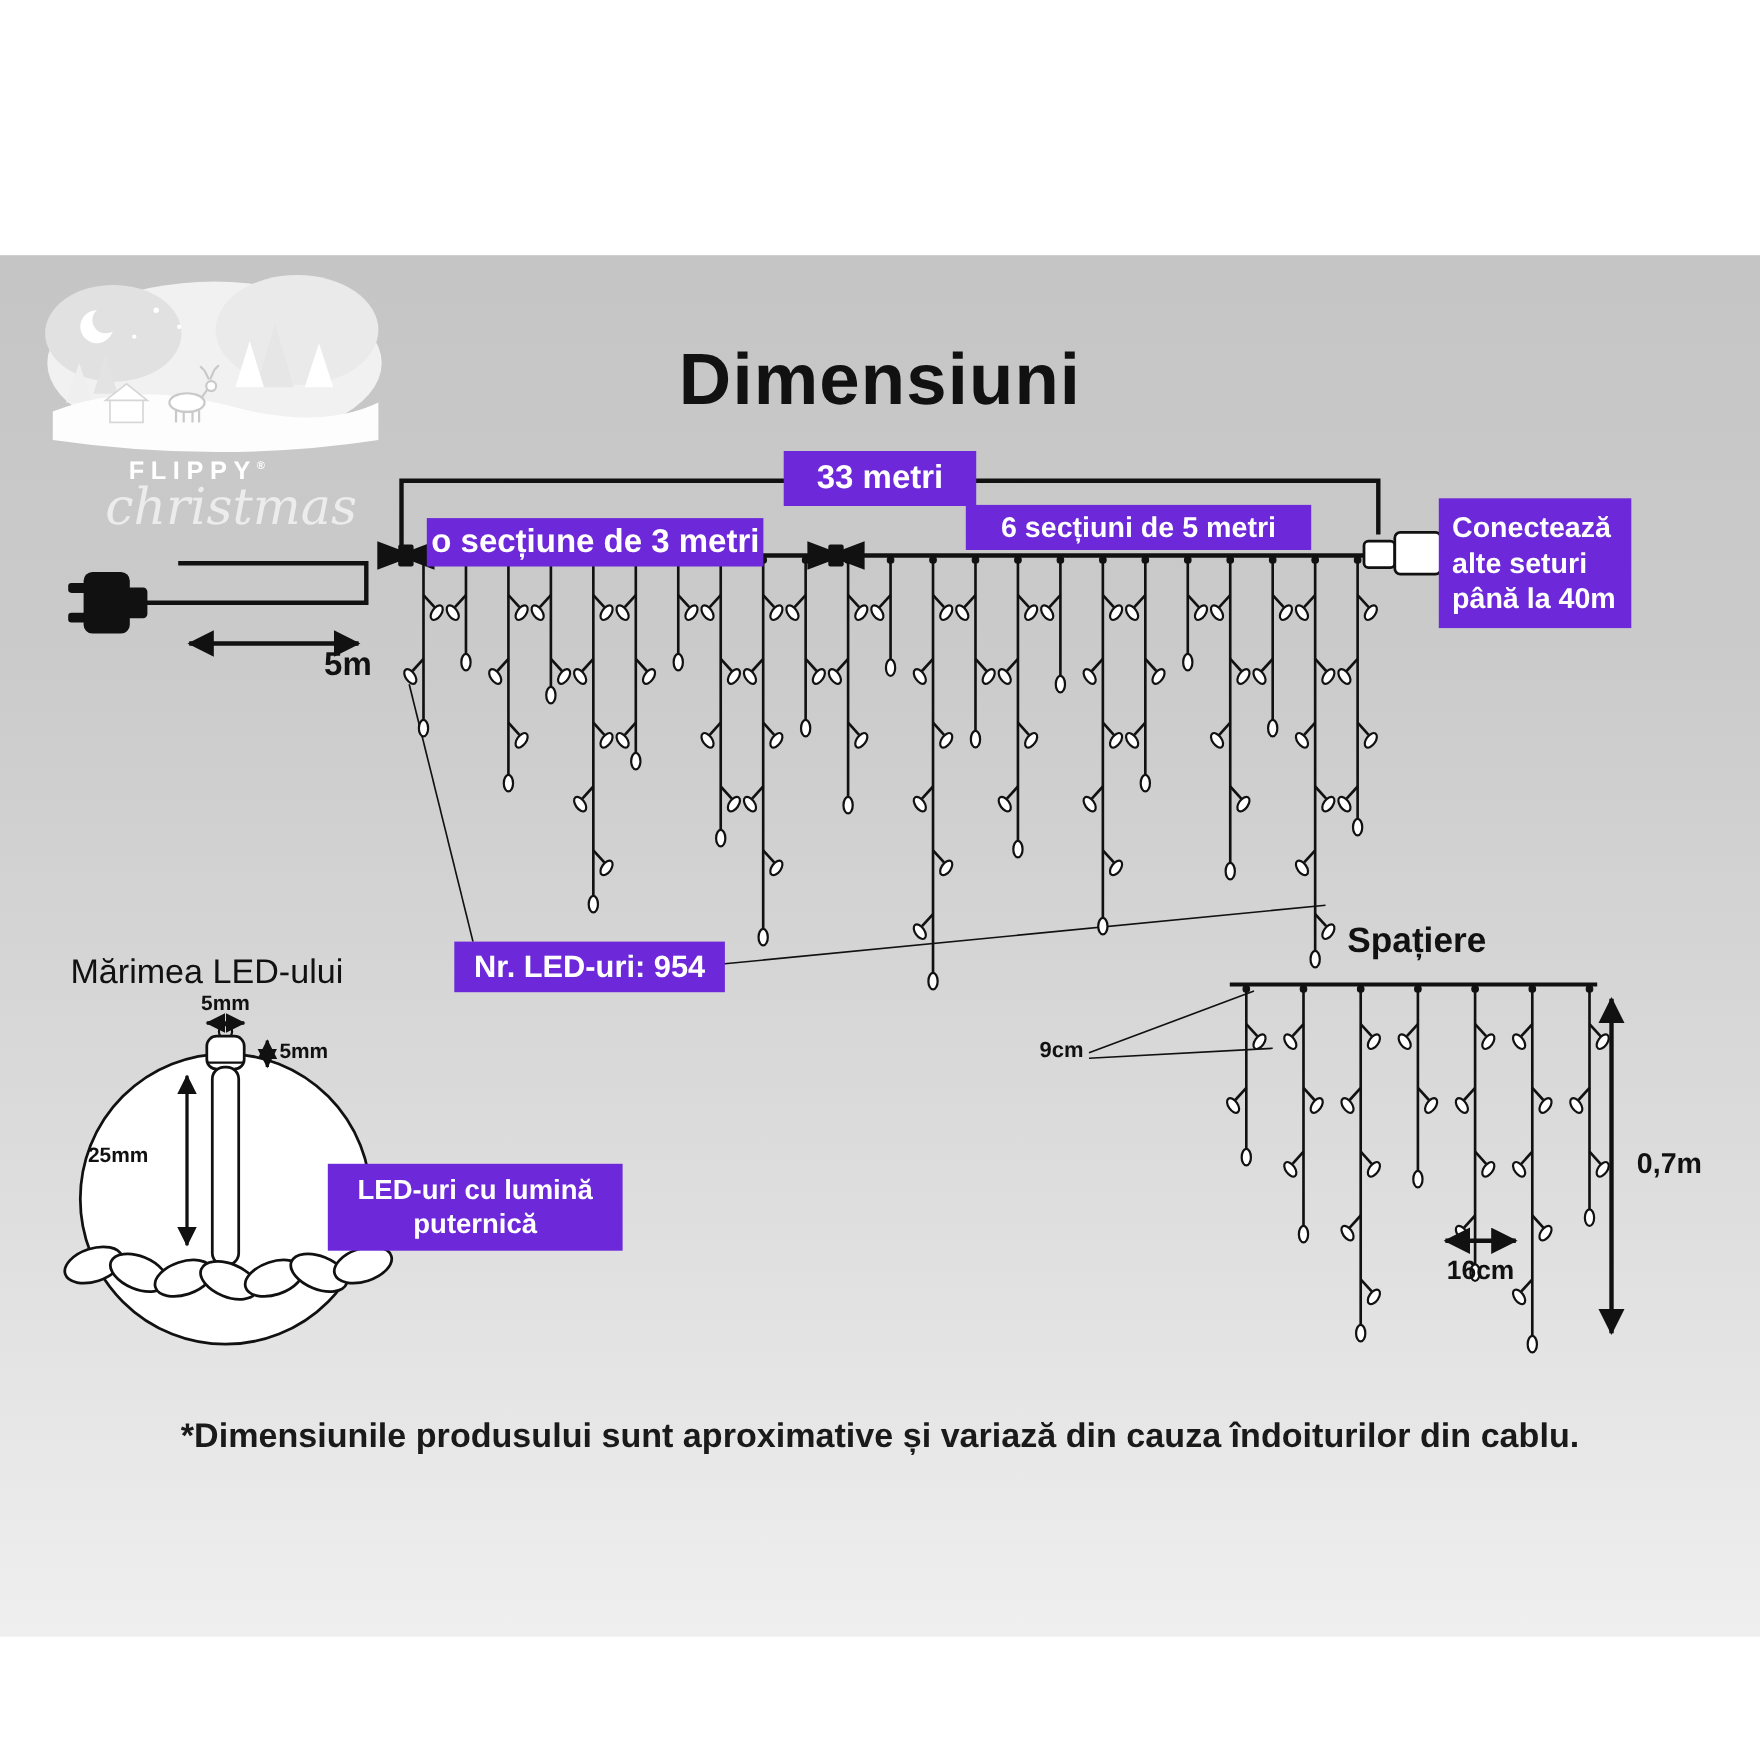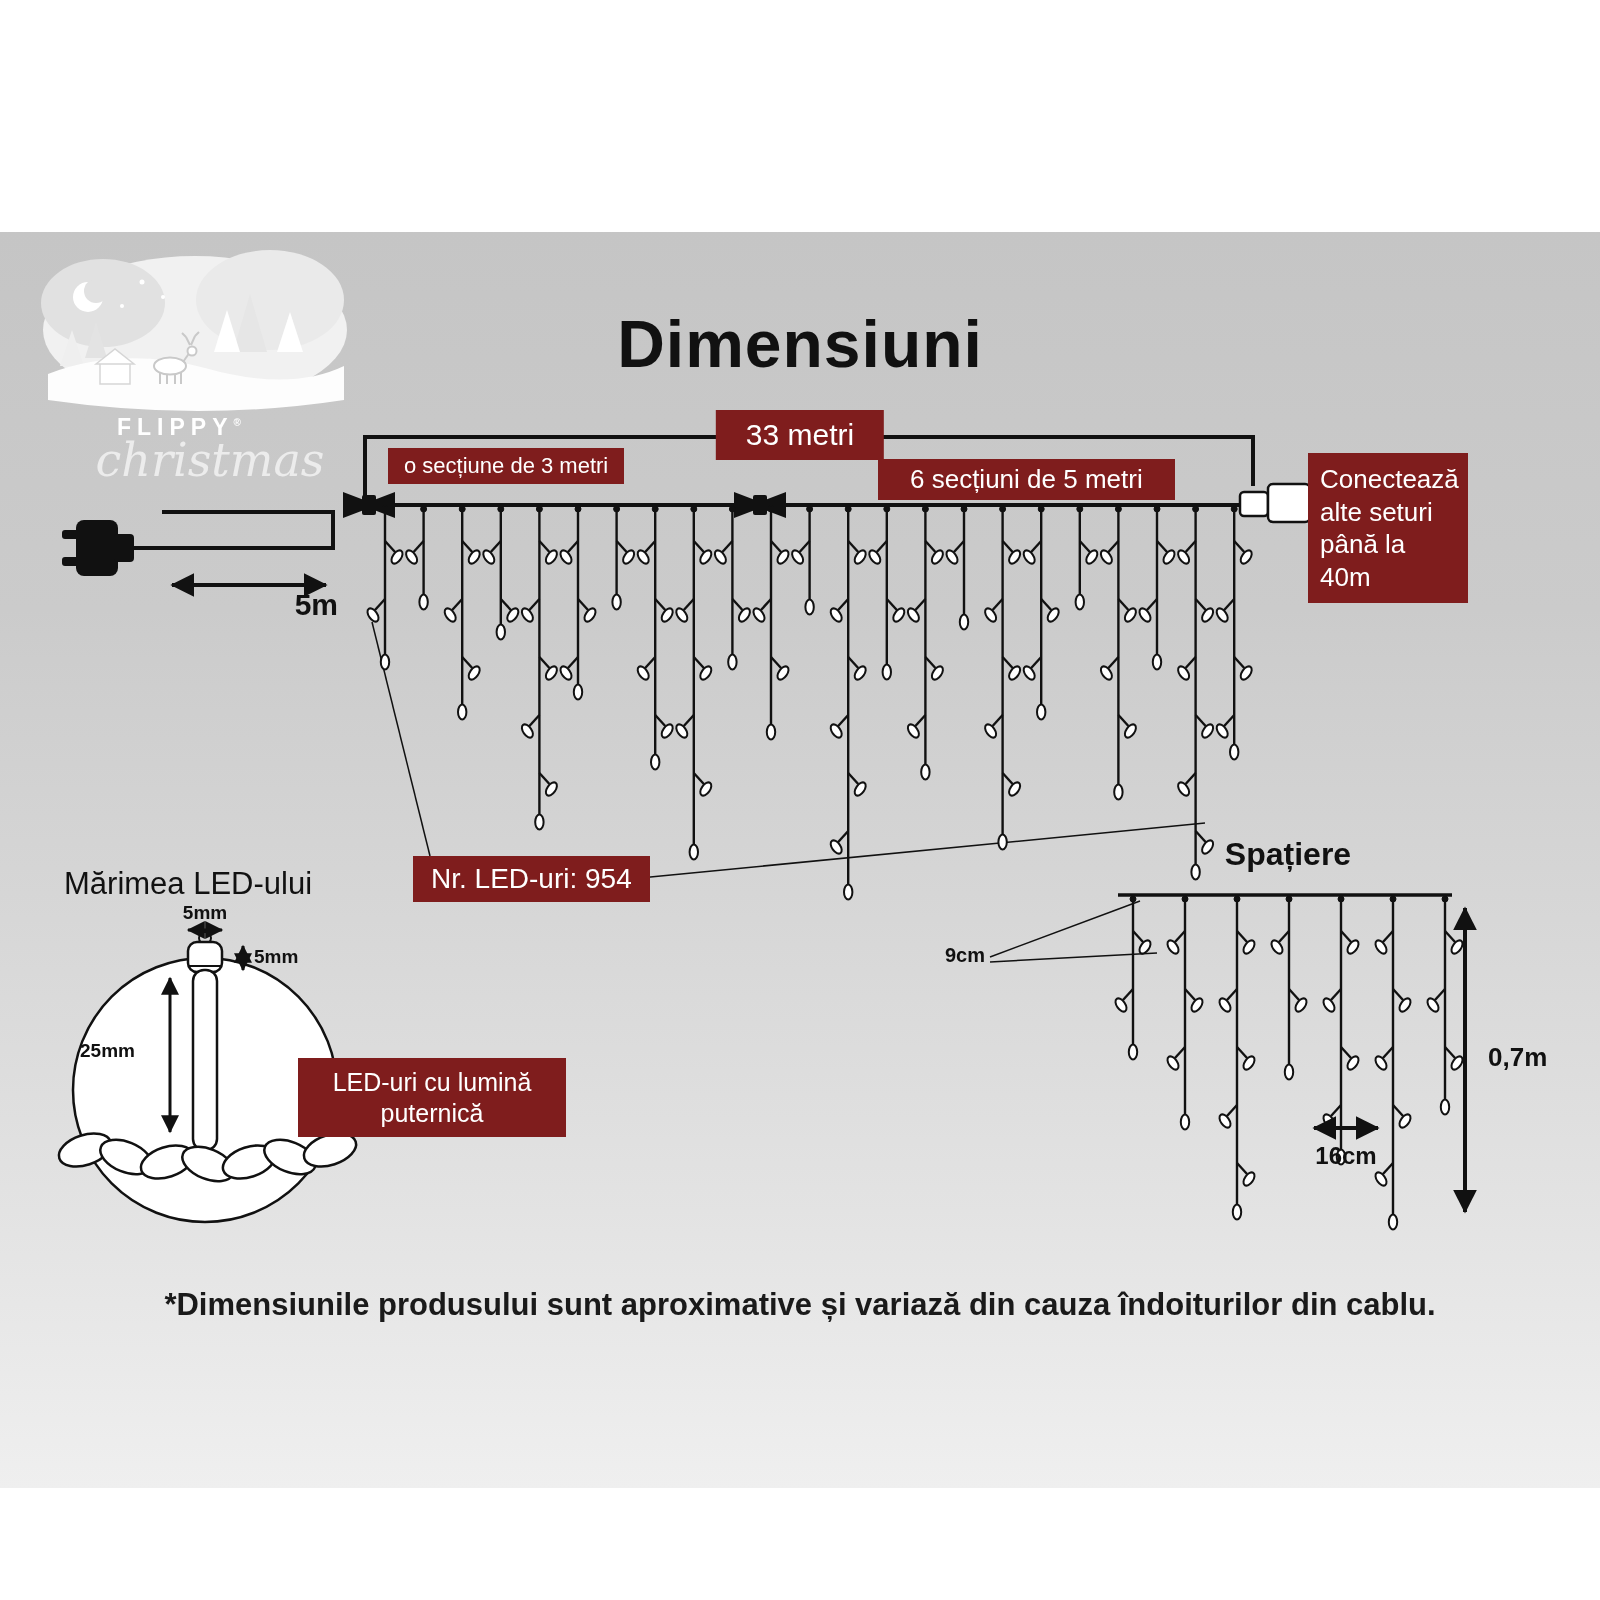--- a/index.html
+++ b/index.html
@@ -2,26 +2,26 @@
 <html><head>
 <meta charset="utf-8">
 <style>
   *{margin:0;padding:0;box-sizing:border-box}
   html,body{width:1600px;height:1600px;background:#ffffff;font-family:"Liberation Sans",sans-serif;overflow:hidden}
   .canvas{position:relative;width:1600px;height:1600px;background:#fff}
   .band{position:absolute;left:0;top:232px;width:1600px;height:1256px;
         background:linear-gradient(180deg,#c5c5c5 0%,#cbcbcb 30%,#dcdcdc 65%,#efefef 100%)}
   svg.art{position:absolute;left:0;top:0;z-index:1}
   .txt{position:absolute;z-index:2;color:#111}
-  .box{position:absolute;z-index:2;background:#7f1d1d;color:#fff;font-weight:normal;white-space:nowrap}
+  .box{position:absolute;z-index:2;background:#6d28d9;color:#fff;font-weight:bold;white-space:nowrap}
   .title{left:0;right:0;top:306px;text-align:center;font-size:66px;font-weight:bold;letter-spacing:1px}
   .b33{left:800px;top:410px;transform:translateX(-50%);padding:8px 30px;font-size:30px}
-  .bsec3{left:388px;top:448px;padding:5px 16px;font-size:22px}
+  .bsec3{left:388px;top:471px;padding:5px 4px;font-size:30px}
   .bsec5{left:878px;top:459px;padding:5px 32px;font-size:26px}
-  .bconnect{left:1308px;top:453px;width:160px;padding:10px 12px;font-size:26px;line-height:1.25;white-space:normal}
+  .bconnect{left:1308px;top:453px;width:175px;padding:10px 12px;font-size:26px;line-height:1.25;white-space:normal}
   .bcount{left:413px;top:856px;padding:7px 18px;font-size:28px}
   .bfeature{left:298px;top:1058px;width:268px;padding:9px 8px;font-size:25px;line-height:1.22;text-align:center;white-space:normal}
   .l5m{left:148px;top:588px;width:190px;text-align:right;font-size:30px;font-weight:bold}
   .lspat{left:1138px;top:836px;width:300px;text-align:center;font-size:32px;font-weight:bold}
   .l9{left:905px;top:944px;width:80px;text-align:right;font-size:20px;font-weight:bold}
   .l16{left:1306px;top:1142px;width:80px;text-align:center;font-size:24px;font-weight:bold}
   .l07{left:1488px;top:1042px;font-size:26px;font-weight:bold}
   .lmar{left:64px;top:866px;font-size:31px;font-weight:normal}
   .l5t{left:165px;top:902px;width:80px;text-align:center;font-size:19px;font-weight:bold}
   .l5r{left:254px;top:946px;font-size:19px;font-weight:bold}

